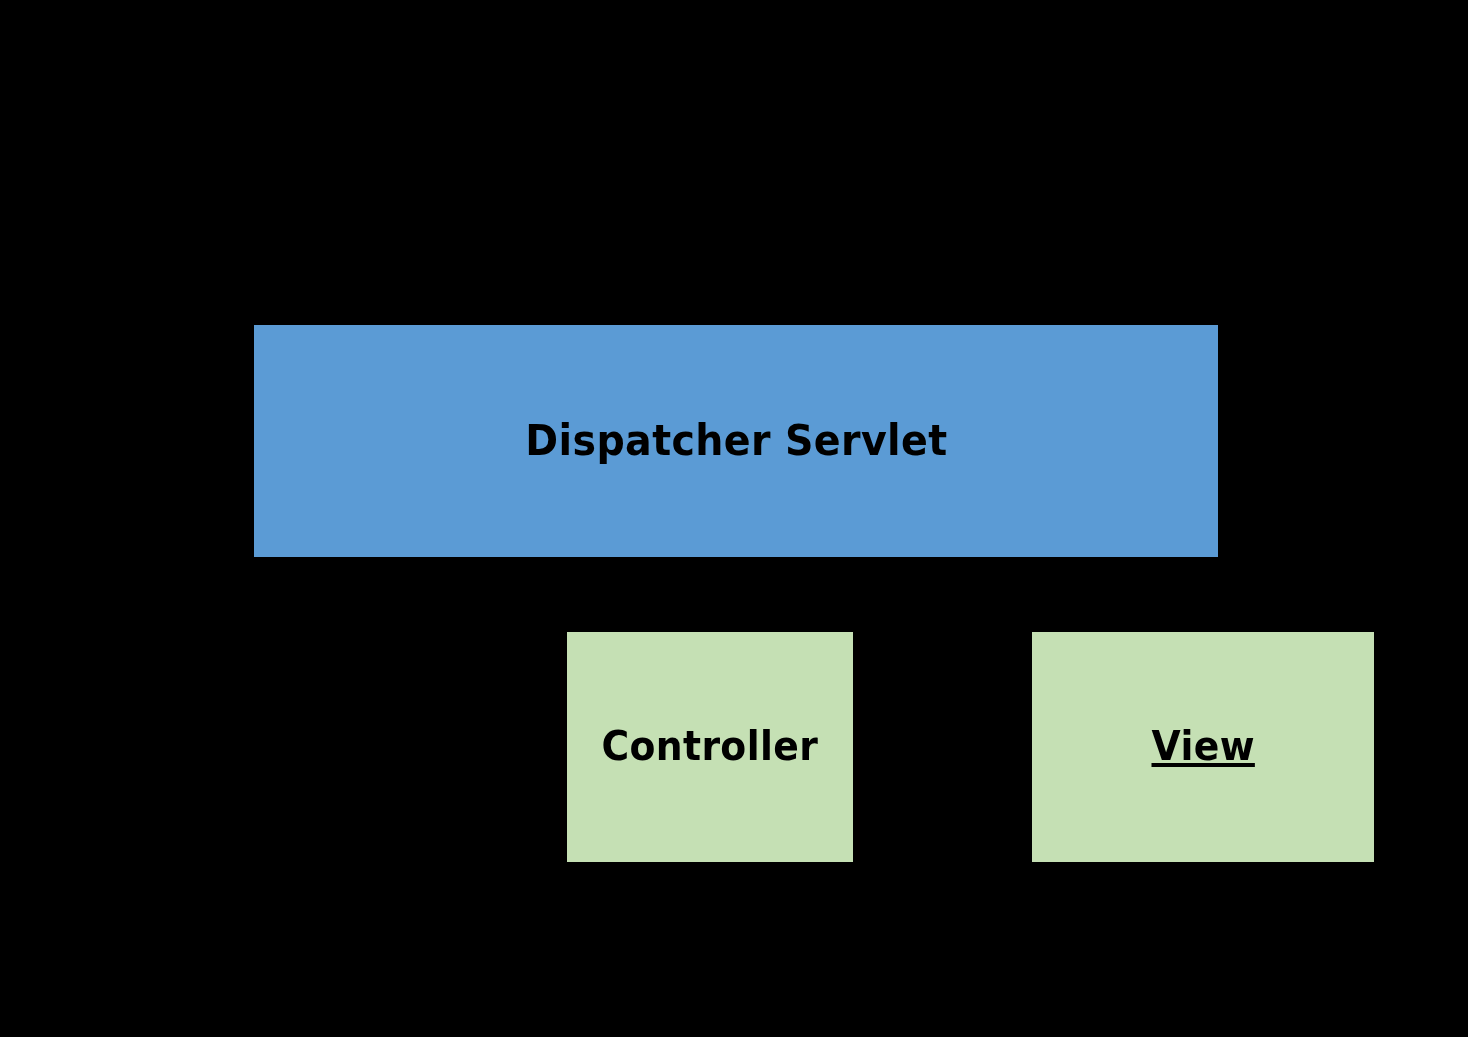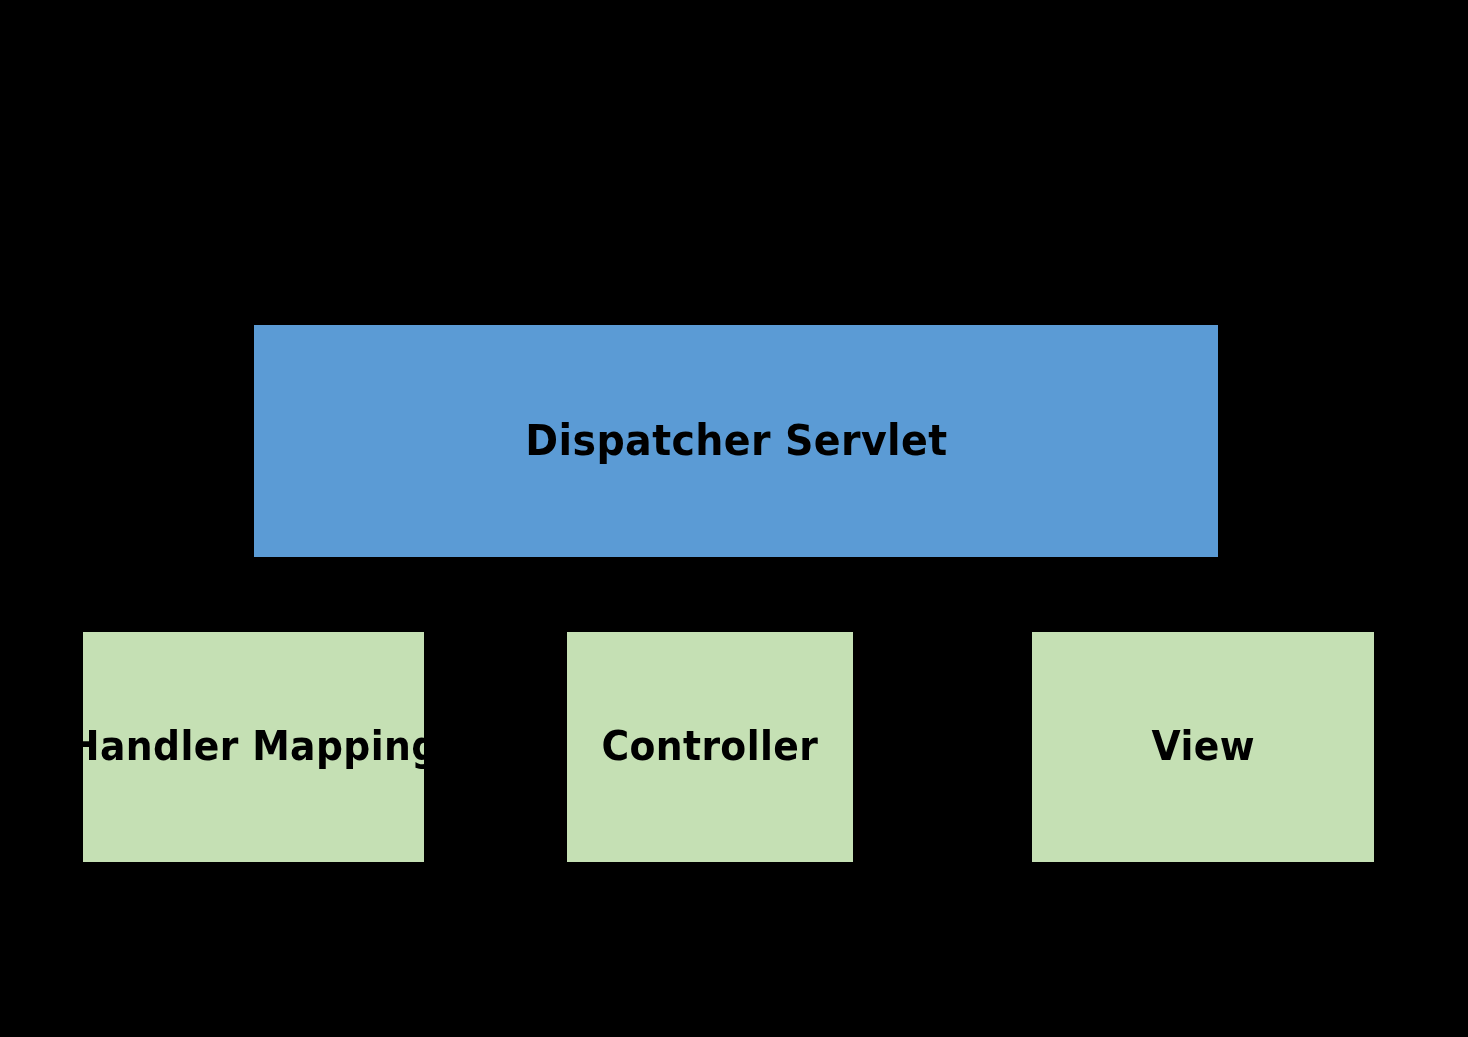--- a/index.html
+++ b/index.html
@@ -67,21 +67,21 @@
     top: 632px;
     height: 230px;
     background: #C5E0B4;
   }
   .node-component .node-label {
     font-size: 41px;
   }
 
   #node-handler-mapping { left: 83px;   width: 341px; }
   #node-controller      { left: 567px;  width: 286px; }
-  #node-view            { left: 1032px; width: 342px; }
+  #node-view            { left: 1032px; width: 342px; text-decoration: underline; }
 
   
   .arrow-line  { stroke: #000000; stroke-width: 7; }
   .arrow-head  { fill: #000000; }
 </style>
 </head>
 <body>
 
 <div id="canvas">
 
@@ -97,23 +97,20 @@
     <g>
       <line class="arrow-line" x1="1162" y1="648" x2="1162" y2="552"></line>
       <polygon class="arrow-head" points="1162,535 1151,562 1173,562"></polygon>
     </g>
   </svg>
 
   <div class="node" id="node-dispatcher">
     <span class="node-label">Dispatcher Servlet</span>
   </div>
 
-  <div class="node node-component" id="node-handler-mapping">
-    <span class="node-label">Handler Mapping</span>
-  </div>
 
   <div class="node node-component" id="node-controller">
     <span class="node-label">Controller</span>
   </div>
 
   <div class="node node-component" id="node-view">
     <span class="node-label">View</span>
   </div>
 
 </div>

